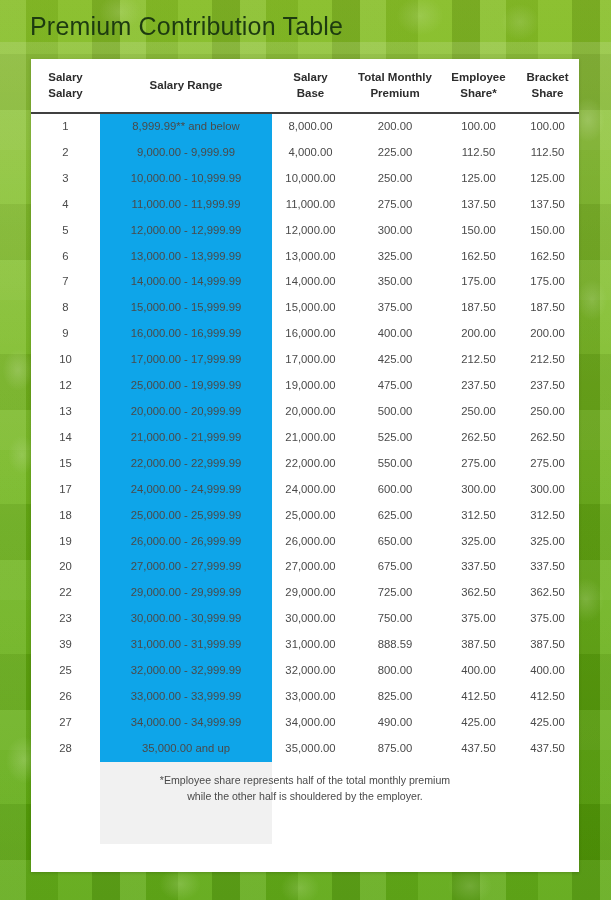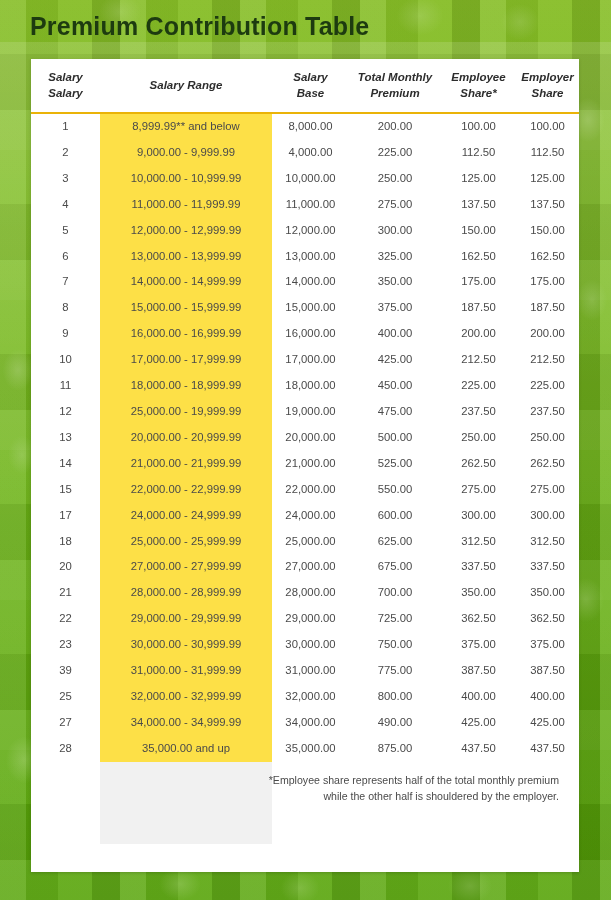--- a/index.html
+++ b/index.html
@@ -58,21 +58,21 @@
     bottom: 0;
     background: linear-gradient(180deg, rgba(255,255,255,0.13), rgba(255,255,255,0.05) 40%, rgba(255,255,255,0) 100%);
   }
 
   
   #page-title {
     position: absolute;
     left: 30px;
     top: 12px;
     font-size: 25px;
-    font-weight: 700;
+    font-weight: 400;
     letter-spacing: .2px;
     color: #1d3b10;
     white-space: nowrap;
     z-index: 5;
   }
 
   
   #table-card {
     position: absolute;
     left: 31px;
@@ -105,52 +105,51 @@
   thead th {
     font-size: 11.5px;
     font-weight: bold;
     color: #2d2d2d;
     line-height: 1.35;
     padding: 11px 2px 11px;
     vertical-align: middle;
     text-align: center;
     background: transparent;
   }
-  #head-row { border-bottom: 2px solid #eab308; font-style: italic; }
+  #head-row { border-bottom: 2px solid #404040; }
 
   tbody td {
     font-size: 11.3px;
     color: #4a4a4a;
     text-align: center;
     padding: 0;
     height: 25.9px;
     line-height: 25.9px;
     white-space: nowrap;
   }
 
   col.c-bracket { width: 69px; }
   col.c-range   { width: 172px; }
   col.c-base    { width: 77px; }
   col.c-prem    { width: 92px; }
   col.c-emp     { width: 75px; }
   col.c-empr    { width: 63px; }
 
-  tbody td.range-cell { background: #fde047; margin-left: 6px; }
+  tbody td.range-cell { background: #0ea5e9; margin-left: 6px; }
 
   
   #footnotes {
     position: relative;
     padding: 10px 20px 0;
     text-align: center;
   }
   .footnote {
     font-size: 10.6px;
     color: #4a4a4a;
     line-height: 1.55;
-    text-align: right;
   }
 </style>
 </head>
 <body>
 
 <div id="bg-layer"></div>
 <div id="bg-faces"></div>
 <div id="bg-band"></div>
 
 <h1 id="page-title">Premium Contribution Table</h1>
@@ -183,21 +182,21 @@
         </th>
         <th>
           <span>Total Monthly</span><br>
           <span>Premium</span>
         </th>
         <th>
           <span>Employee</span><br>
           <span>Share*</span>
         </th>
         <th>
-          <span>Employer</span><br>
+          <span>Bracket</span><br>
           <span>Share</span>
         </th>
       </tr>
     </thead>
     <tbody id="table-body">
         <tr>
           <td>1</td>
           <td class="range-cell">8,999.99** and below</td>
           <td>8,000.00</td>
           <td>200.00</td>
@@ -270,28 +269,20 @@
         </tr>
         <tr>
           <td>10</td>
           <td class="range-cell">17,000.00 - 17,999.99</td>
           <td>17,000.00</td>
           <td>425.00</td>
           <td>212.50</td>
           <td>212.50</td>
         </tr>
         <tr>
-          <td>11</td>
-          <td class="range-cell">18,000.00 - 18,999.99</td>
-          <td>18,000.00</td>
-          <td>450.00</td>
-          <td>225.00</td>
-          <td>225.00</td>
-        </tr>
-        <tr>
           <td>12</td>
           <td class="range-cell">25,000.00 - 19,999.99</td>
           <td>19,000.00</td>
           <td>475.00</td>
           <td>237.50</td>
           <td>237.50</td>
         </tr>
         <tr>
           <td>13</td>
           <td class="range-cell">20,000.00 - 20,999.99</td>
@@ -326,68 +317,76 @@
         </tr>
         <tr>
           <td>18</td>
           <td class="range-cell">25,000.00 - 25,999.99</td>
           <td>25,000.00</td>
           <td>625.00</td>
           <td>312.50</td>
           <td>312.50</td>
         </tr>
         <tr>
+          <td>19</td>
+          <td class="range-cell">26,000.00 - 26,999.99</td>
+          <td>26,000.00</td>
+          <td>650.00</td>
+          <td>325.00</td>
+          <td>325.00</td>
+        </tr>
+        <tr>
           <td>20</td>
           <td class="range-cell">27,000.00 - 27,999.99</td>
           <td>27,000.00</td>
           <td>675.00</td>
           <td>337.50</td>
           <td>337.50</td>
         </tr>
         <tr>
-          <td>21</td>
-          <td class="range-cell">28,000.00 - 28,999.99</td>
-          <td>28,000.00</td>
-          <td>700.00</td>
-          <td>350.00</td>
-          <td>350.00</td>
-        </tr>
-        <tr>
           <td>22</td>
           <td class="range-cell">29,000.00 - 29,999.99</td>
           <td>29,000.00</td>
           <td>725.00</td>
           <td>362.50</td>
           <td>362.50</td>
         </tr>
         <tr>
           <td>23</td>
           <td class="range-cell">30,000.00 - 30,999.99</td>
           <td>30,000.00</td>
           <td>750.00</td>
           <td>375.00</td>
           <td>375.00</td>
         </tr>
         <tr>
           <td>39</td>
           <td class="range-cell">31,000.00 - 31,999.99</td>
           <td>31,000.00</td>
-          <td>775.00</td>
+          <td>888.59</td>
           <td>387.50</td>
           <td>387.50</td>
         </tr>
         <tr>
           <td>25</td>
           <td class="range-cell">32,000.00 - 32,999.99</td>
           <td>32,000.00</td>
           <td>800.00</td>
           <td>400.00</td>
           <td>400.00</td>
         </tr>
         <tr>
+          <td>26</td>
+          <td class="range-cell">33,000.00 - 33,999.99</td>
+          <td>33,000.00</td>
+          <td>825.00</td>
+          <td>412.50</td>
+          <td>412.50</td>
+        </tr>
+        <tr>
           <td>27</td>
           <td class="range-cell">34,000.00 - 34,999.99</td>
           <td>34,000.00</td>
           <td>490.00</td>
           <td>425.00</td>
           <td>425.00</td>
         </tr>
         <tr>
           <td>28</td>
           <td class="range-cell">35,000.00 and up</td>

